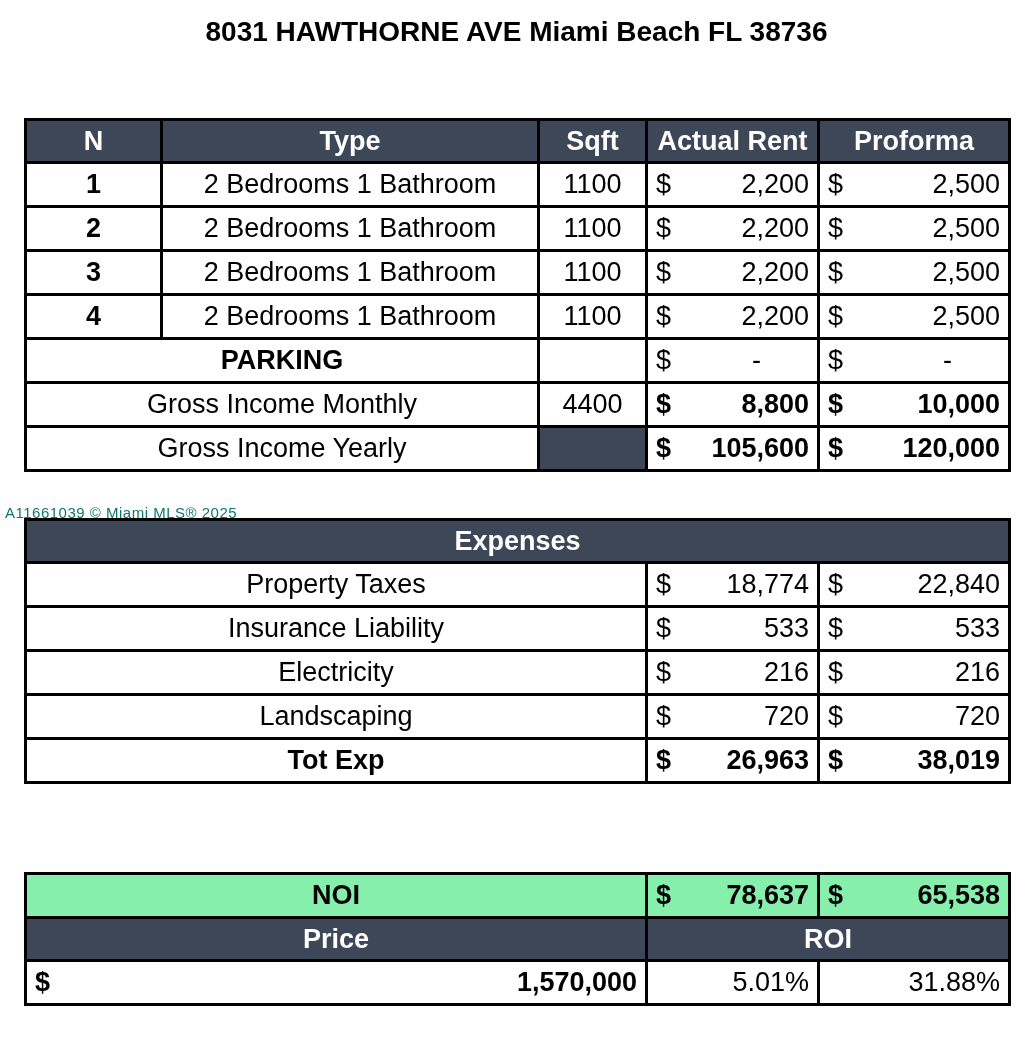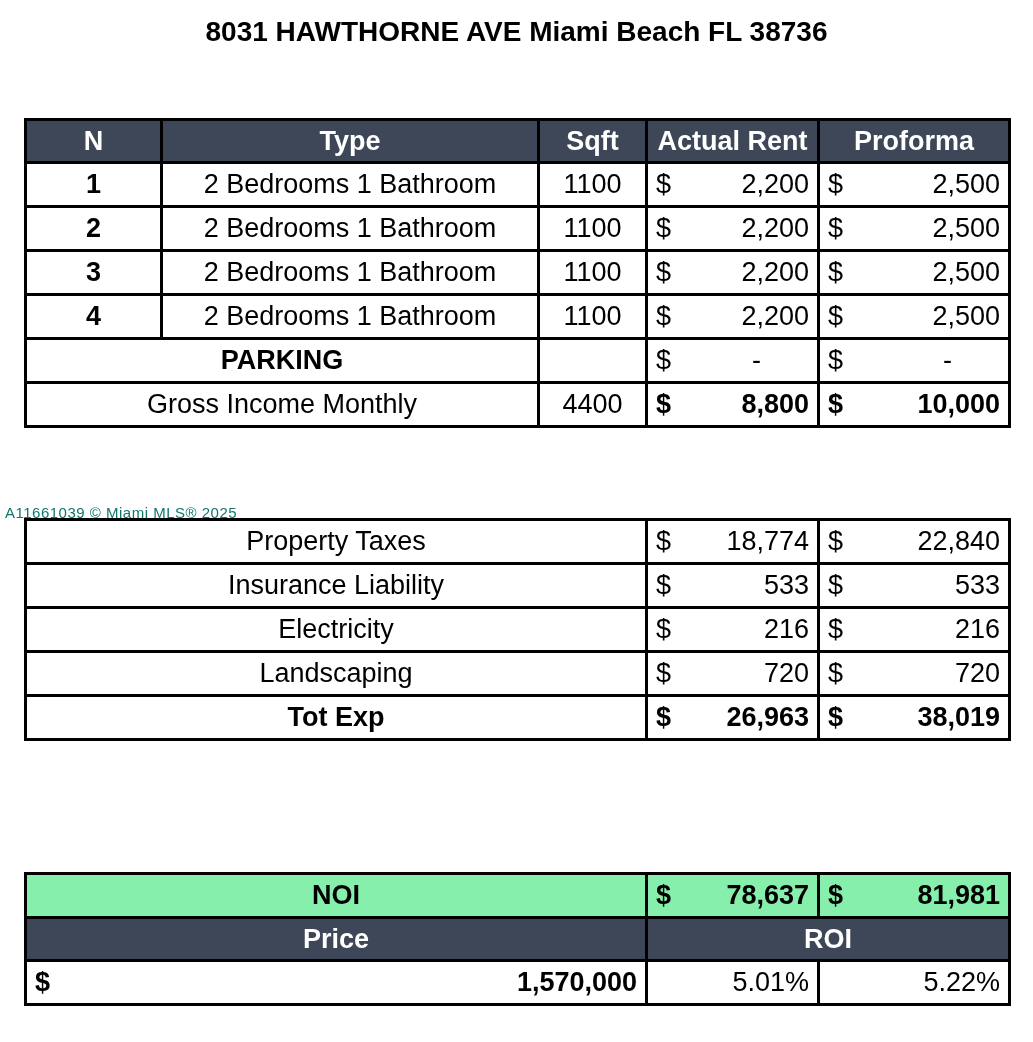--- a/index.html
+++ b/index.html
@@ -175,30 +175,49 @@
             </div>
           </td>
       <td class="money b">
             <div class="in">
               <span>$</span>
               <span>10,000</span>
             </div>
           </td>
     </tr>
 
+    <tr>
+      <td colspan="2" class="l">Gross Income Yearly</td>
+      <td class="navyfill"></td>
+      <td class="money b">
+            <div class="in">
+              <span>$</span>
+              <span>105,600</span>
+            </div>
+          </td>
+      <td class="money b">
+            <div class="in">
+              <span>$</span>
+              <span>120,000</span>
+            </div>
+          </td>
+    </tr>
   </tbody>
     </table>
 
   <table class="t exp">
     <colgroup>
         <col style="width:621px">
         <col style="width:172px">
         <col style="width:191px">
       </colgroup>
     <tbody>
+        <tr>
+      <th colspan="3">Expenses</th>
+    </tr>
     <tr>
       <td class="l">Property Taxes</td>
       <td class="money">
             <div class="in">
               <span>$</span>
               <span>18,774</span>
             </div>
           </td>
       <td class="money">
             <div class="in">
@@ -281,34 +300,34 @@
       <td class="l b yellow">NOI</td>
       <td class="money b yellow">
             <div class="in">
               <span>$</span>
               <span>78,637</span>
             </div>
           </td>
       <td class="money b yellow">
             <div class="in">
               <span>$</span>
-              <span>81,981</span>
+              <span>65,538</span>
             </div>
           </td>
     </tr>
     <tr>
       <th>Price</th>
       <th colspan="2">ROI</th>
     </tr>
     <tr>
       <td class="pricecell">
             <div class="in">
               <span>$</span>
               <span>1,570,000</span>
             </div>
           </td>
       <td class="pct">5.01%</td>
-      <td class="pct">5.22%</td>
+      <td class="pct">31.88%</td>
     </tr>
   </tbody>
     </table>
 
 </div>
 
 </body></html>

